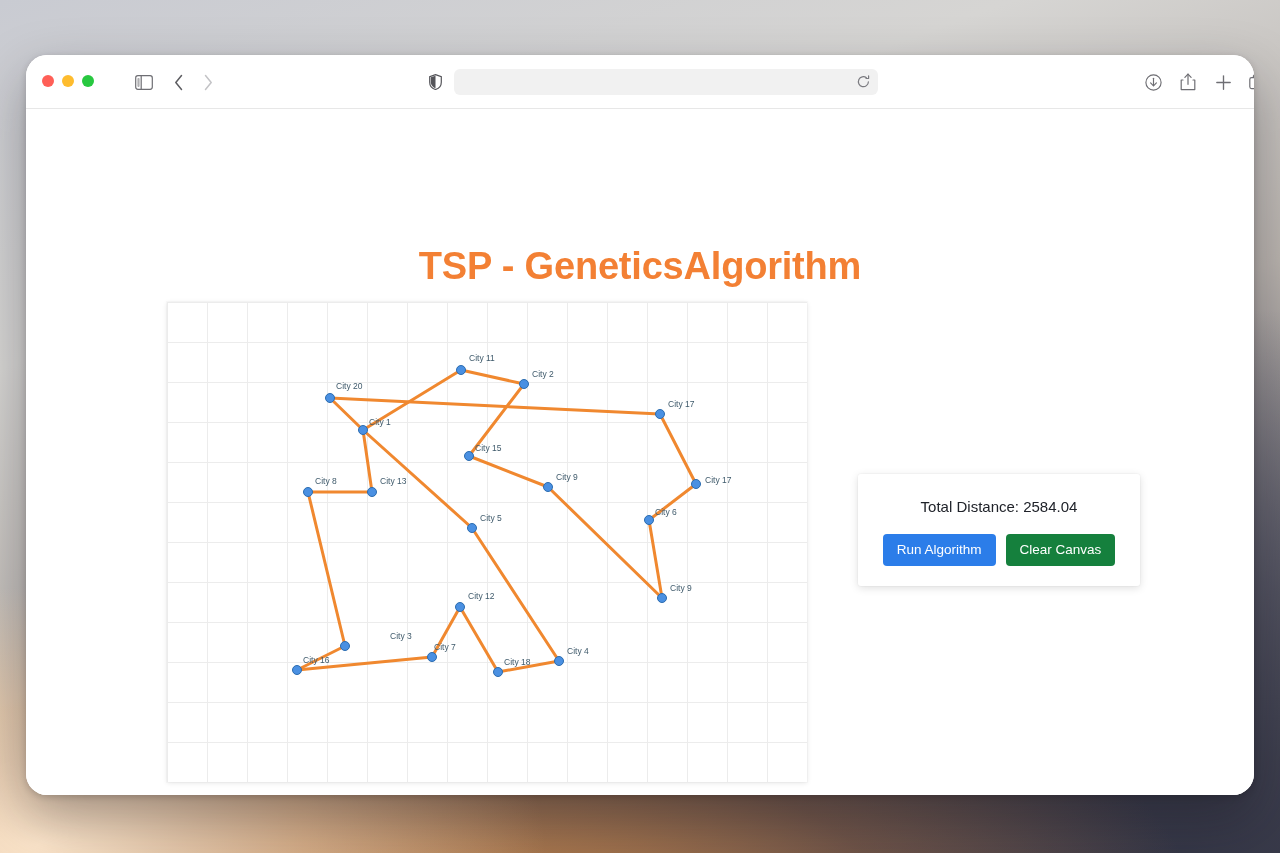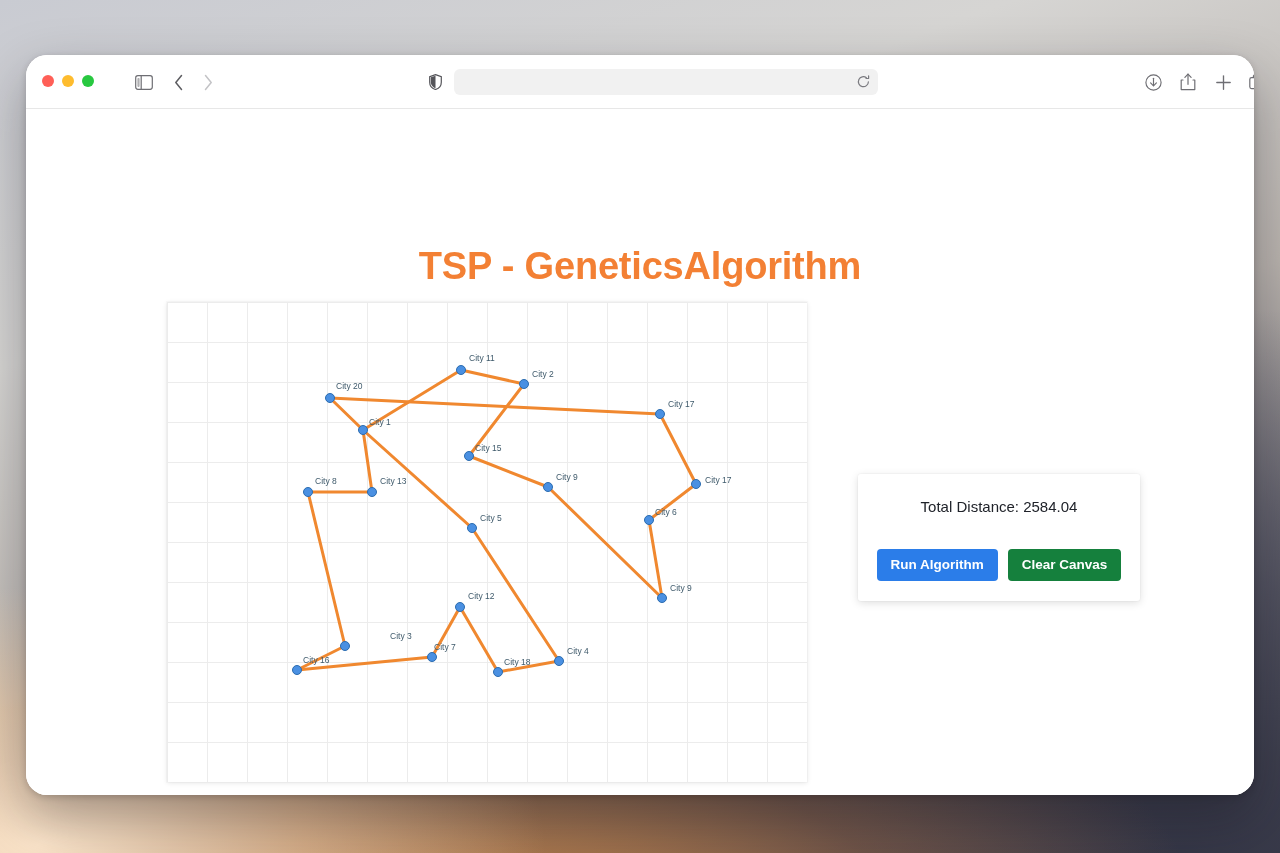--- a/index.html
+++ b/index.html
@@ -151,26 +151,25 @@
   #panel-buttons {
     display: flex;
     justify-content: center;
     gap: 10px;
   }
   .btn {
     border: none;
     border-radius: 4px;
     padding: 8px 14px;
     font-size: 13.5px;
-    font-weight: bold;
+    font-weight: normal;
     color: #ffffff;
     cursor: pointer;
     font-family: "Liberation Sans", sans-serif;
     line-height: 1.2;
-    margin-top: 15px;
   }
   .btn.primary { background: #2b7de9; }
   .btn.danger  { background: #15803d; }
 </style>
 </head>
 <body>
 
 <div id="desktop">
 
   <div id="browser-window">

